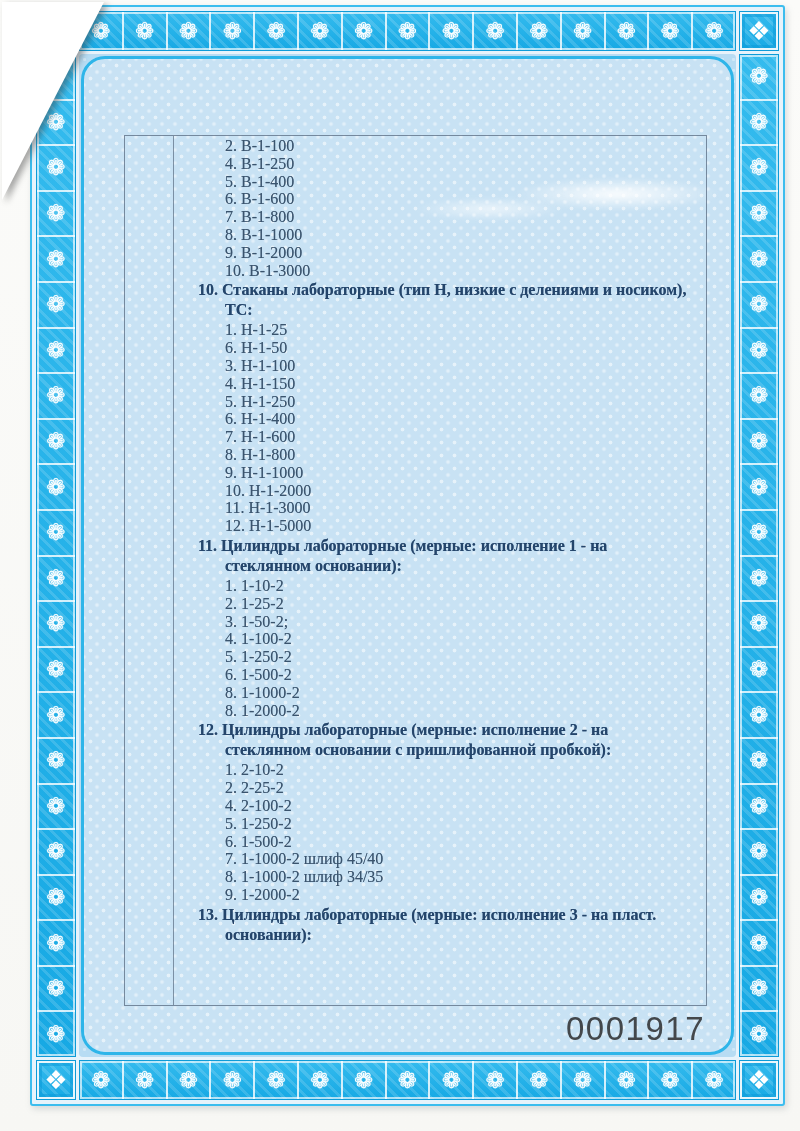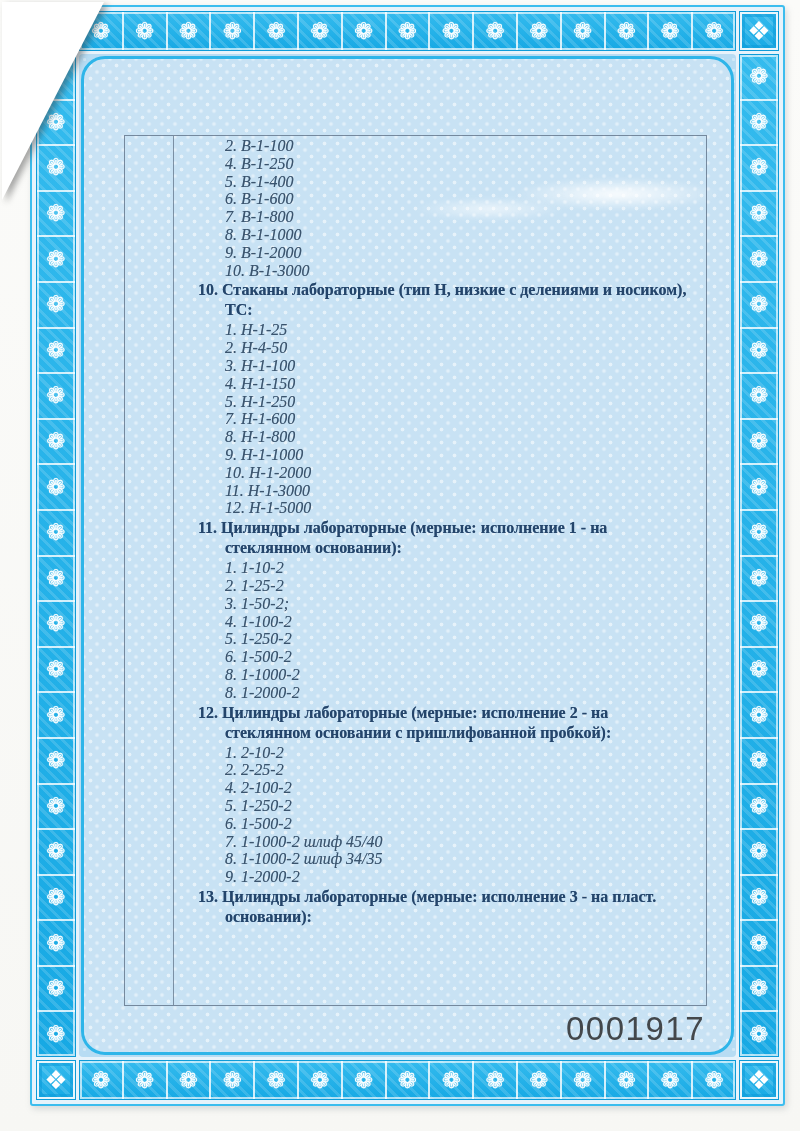--- a/index.html
+++ b/index.html
@@ -100,21 +100,20 @@
   .content{
     position:absolute;left:0;top:1px;right:2px;bottom:0;
     padding-left:100px;
     color:#3a546e;
     font-size:16px;
   }
   .item{
     white-space:nowrap;
     line-height:17.8px;height:17.8px;
     text-shadow:0 0 .5px rgba(58,84,110,.55);
-    font-style:italic;
   }
   .heading{margin:1px 0;color:#24456b;font-weight:bold;}
   .h-line{white-space:nowrap;line-height:20px;text-shadow:0 0 .5px rgba(36,69,107,.6);}
   .h-first{text-indent:-27px;}
 
   
   .serial{
     position:absolute;right:26px;bottom:4px;
     font-family:"Liberation Sans", sans-serif;
     font-size:33px;letter-spacing:1.5px;
@@ -198,24 +197,25 @@
                 <div class="item">6. В-1-600</div>
                 <div class="item">7. В-1-800</div>
                 <div class="item">8. В-1-1000</div>
                 <div class="item">9. В-1-2000</div>
                 <div class="item">10. В-1-3000</div>
                 <div class="heading">
                   <div class="h-line h-first">10. Стаканы лабораторные (тип Н, низкие с делениями и носиком),</div>
                   <div class="h-line">ТС:</div>
                 </div>
                 <div class="item">1. Н-1-25</div>
-                <div class="item">2. Н-4-50</div>
+                <div class="item">6. Н-1-50</div>
                 <div class="item">3. Н-1-100</div>
                 <div class="item">4. Н-1-150</div>
                 <div class="item">5. Н-1-250</div>
+                <div class="item">6. Н-1-400</div>
                 <div class="item">7. Н-1-600</div>
                 <div class="item">8. Н-1-800</div>
                 <div class="item">9. Н-1-1000</div>
                 <div class="item">10. Н-1-2000</div>
                 <div class="item">11. Н-1-3000</div>
                 <div class="item">12. Н-1-5000</div>
                 <div class="heading">
                   <div class="h-line h-first">11. Цилиндры лабораторные (мерные: исполнение 1 - на</div>
                   <div class="h-line">стеклянном основании):</div>
                 </div>

